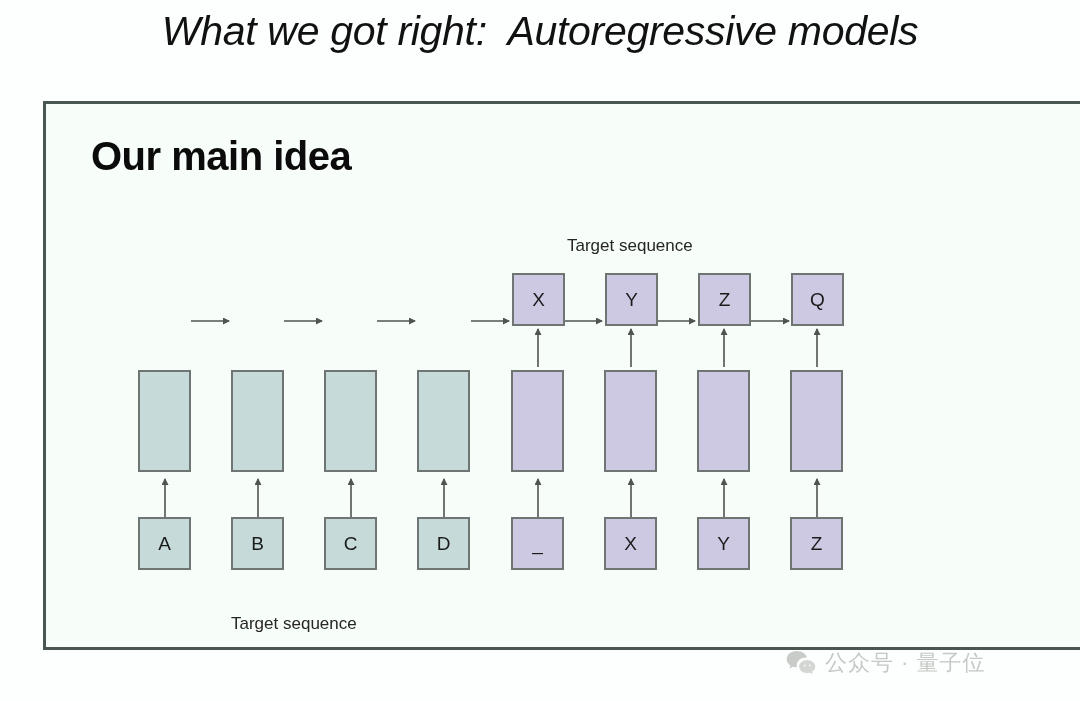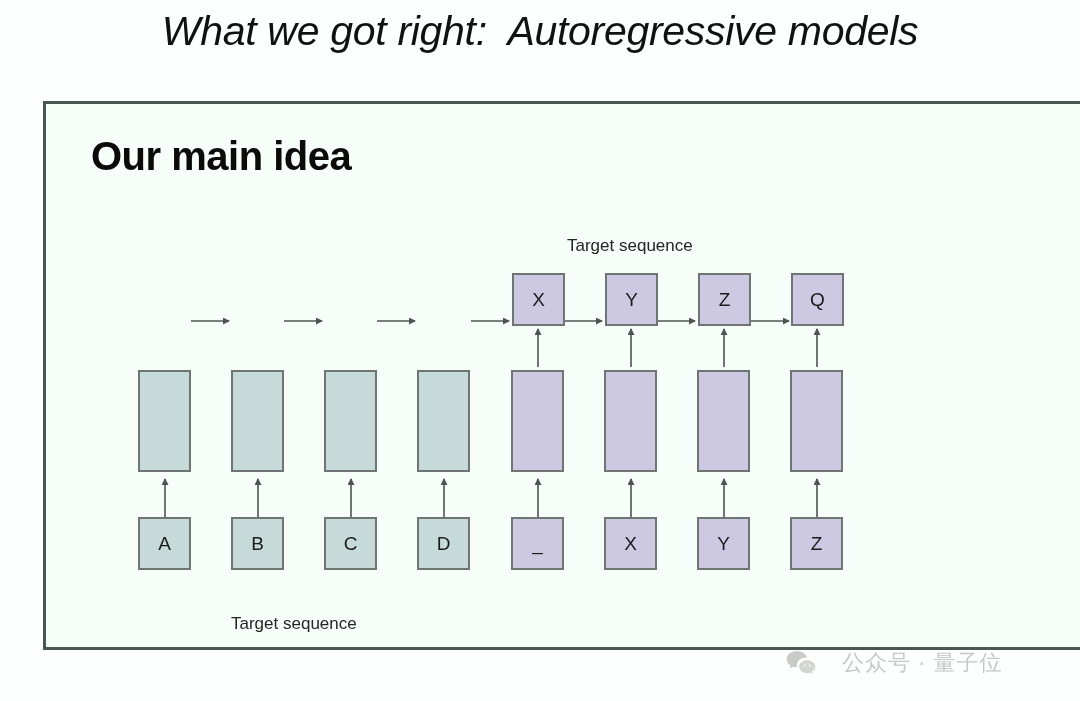--- a/index.html
+++ b/index.html
@@ -109,21 +109,21 @@
     pointer-events: none;
   }
 
   
   #watermark {
     position: absolute;
     left: 786px;
     top: 648px;
     display: flex;
     align-items: center;
-    gap: 26px;
+    gap: 9px;
     opacity: 0.75;
   }
   #watermark .wm-text {
     font-size: 22px;
     color: #b3b6b3;
     letter-spacing: 1px;
     white-space: nowrap;
   }
 </style>
 </head>

